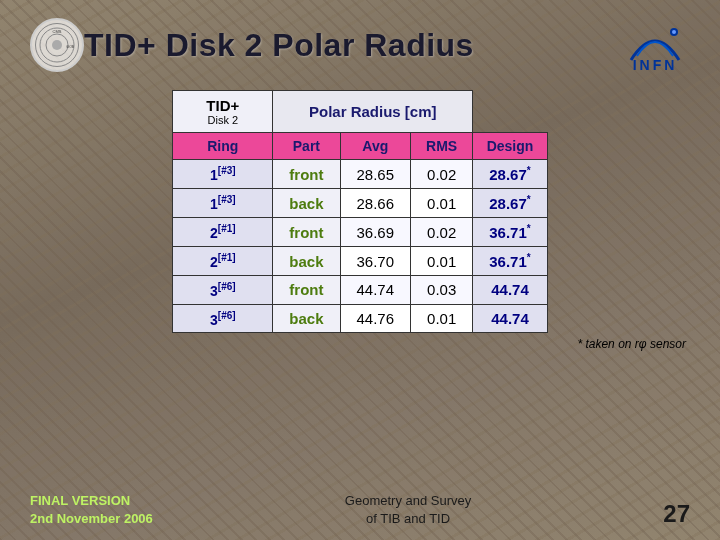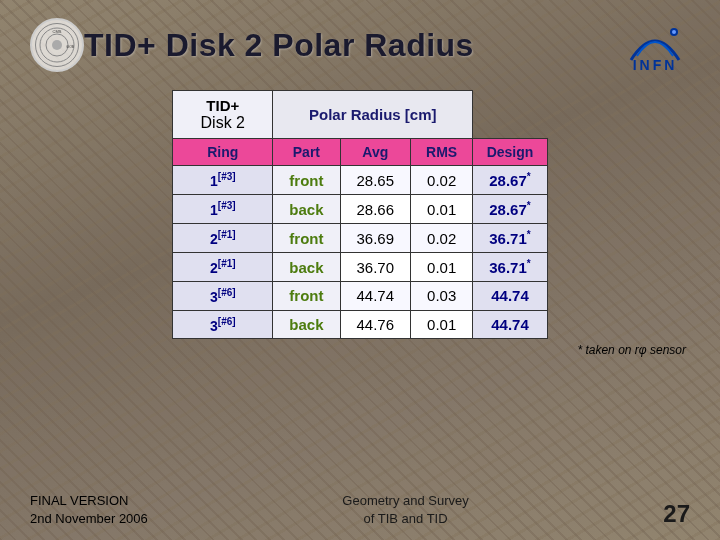--- a/index.html
+++ b/index.html
@@ -217,22 +217,22 @@
       right: 0;
       display: flex;
       justify-content: space-between;
       align-items: flex-end;
       padding: 0 30px;
       z-index: 2;
     }
 
     .final-version {
       font-size: 13px;
-      color: #000000;
-      font-weight: normal;
+      color: #bef264;
+      font-weight: bold;
       line-height: 1.4;
     }
 
     .geometry-text {
       font-size: 13px;
       color: #1a1a1a;
       text-align: center;
       line-height: 1.4;
     }
 
@@ -279,21 +279,21 @@
       </svg>
     </div>
   </div>
 
   <div class="table-container">
     <table>
       <thead>
         <tr>
           <th colspan="1" class="tid-cell">
             <div>TID+</div>
-            <div style="font-size:16px; font-weight:normal;">Disk 2</div>
+            <div style="font-size:11px; font-weight:normal;">Disk 2</div>
           </th>
           <th colspan="3" class="polar-cell" style="background:#e8e8f0; border:1.5px solid #333; padding: 8px 30px; font-size:15px; font-weight:bold; color:#1a1a6e;">Polar Radius [cm]</th>
         </tr>
         <tr>
           <th>Ring</th>
           <th>Part</th>
           <th>Avg</th>
           <th>RMS</th>
           <th>Design</th>
         </tr>

